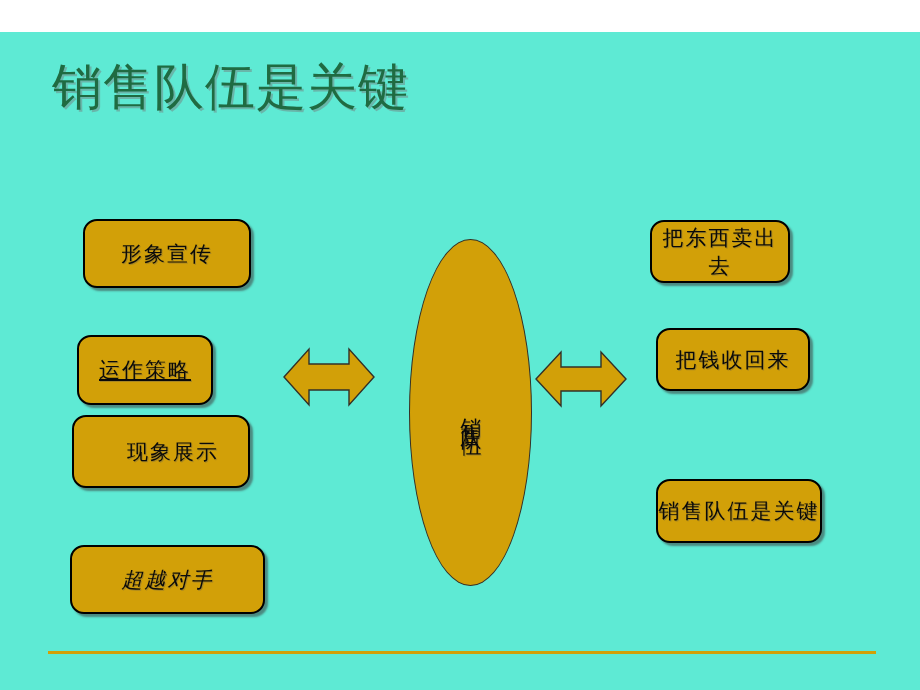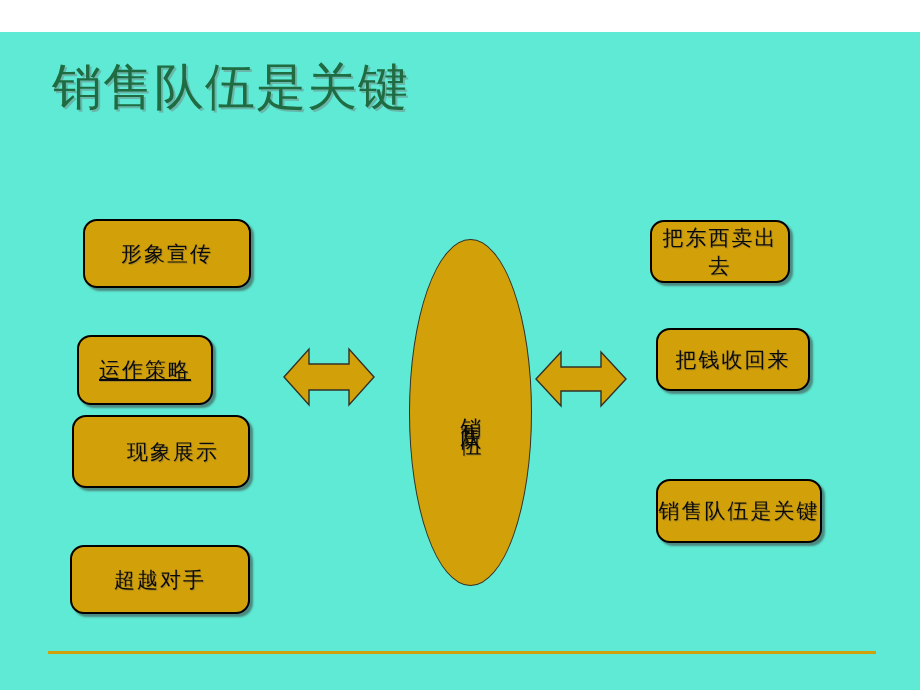--- a/index.html
+++ b/index.html
@@ -48,21 +48,21 @@
     justify-content: center;
     text-align: center;
     box-shadow: 3px 3px 2px rgba(60,60,60,0.55);
     text-shadow: 1px 1px 0 rgba(90,90,90,0.35);
   }
 
   
   #box-l1 { left: 83px;  top: 187px; width: 168px; height: 69px; }
   #box-l2 { left: 77px;  top: 303px; width: 136px; height: 70px; text-decoration: underline; }
   #box-l3 { left: 72px;  top: 383px; width: 178px; height: 73px; padding-left: 24px; }
-  #box-l4 { left: 70px;  top: 513px; width: 180px; height: 69px; }
+  #box-l4 { left: 70px;  top: 513px; width: 195px; height: 69px; font-style: italic; }
 
   
   #box-r1 { left: 650px; top: 188px; width: 140px; height: 63px; }
   #box-r2 { left: 656px; top: 296px; width: 154px; height: 63px; }
   #box-r3 { left: 656px; top: 447px; width: 166px; height: 64px; }
 
   
   #core-ellipse {
     position: absolute;
     left: 409px;

